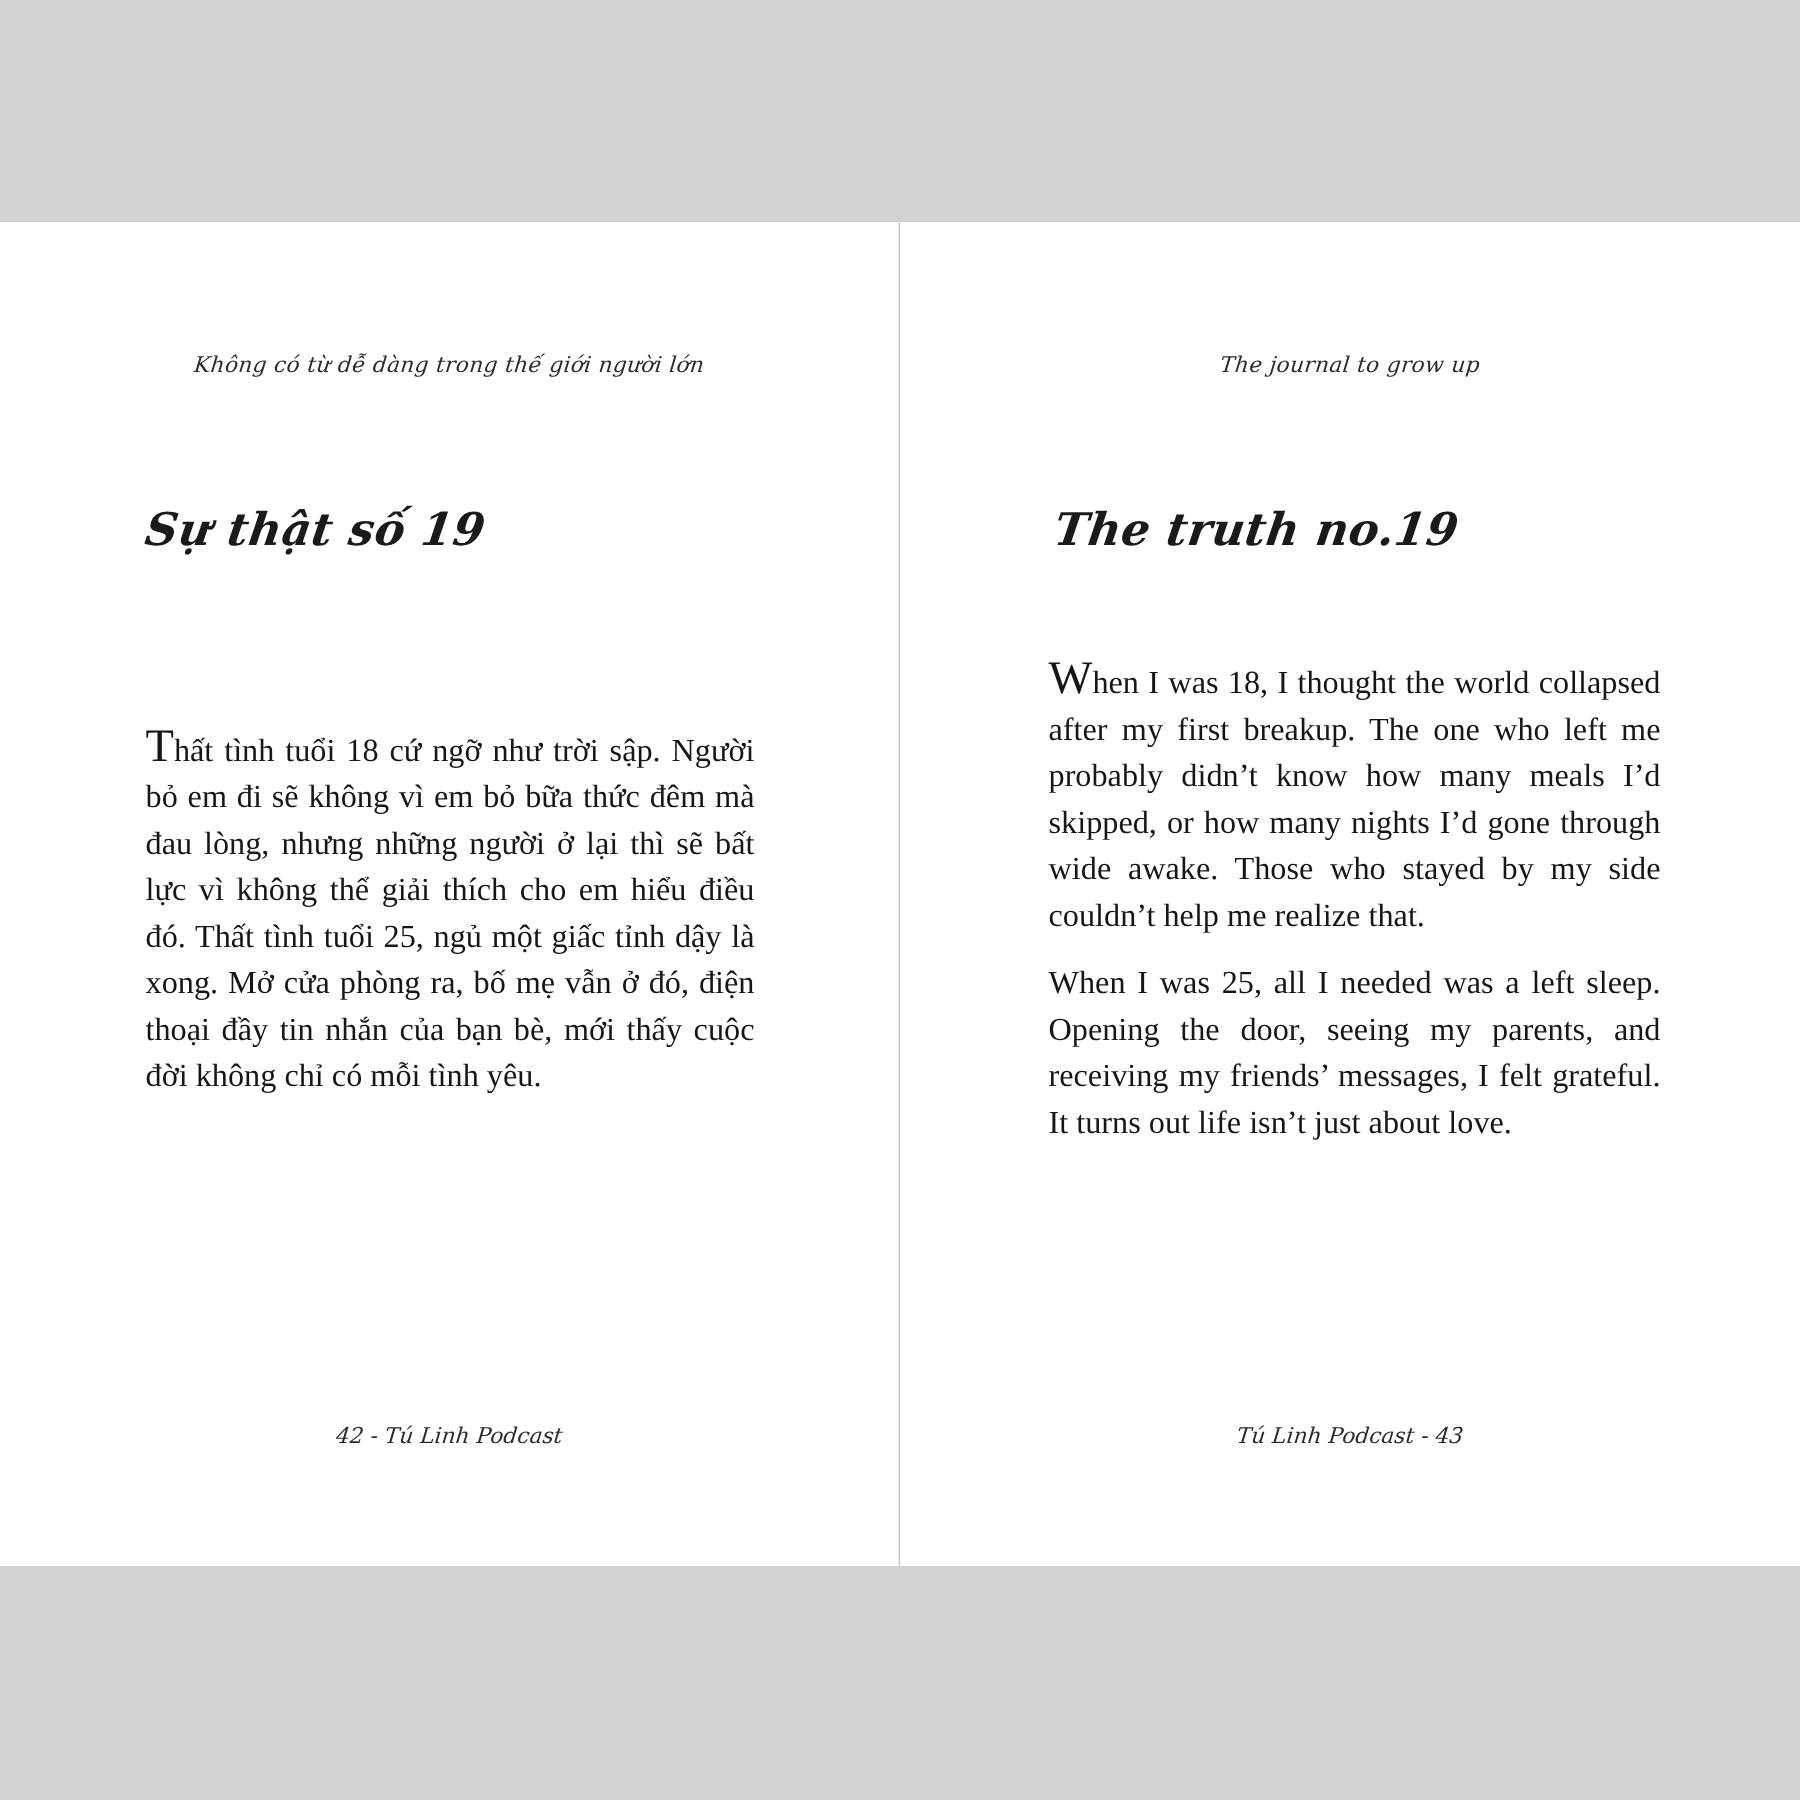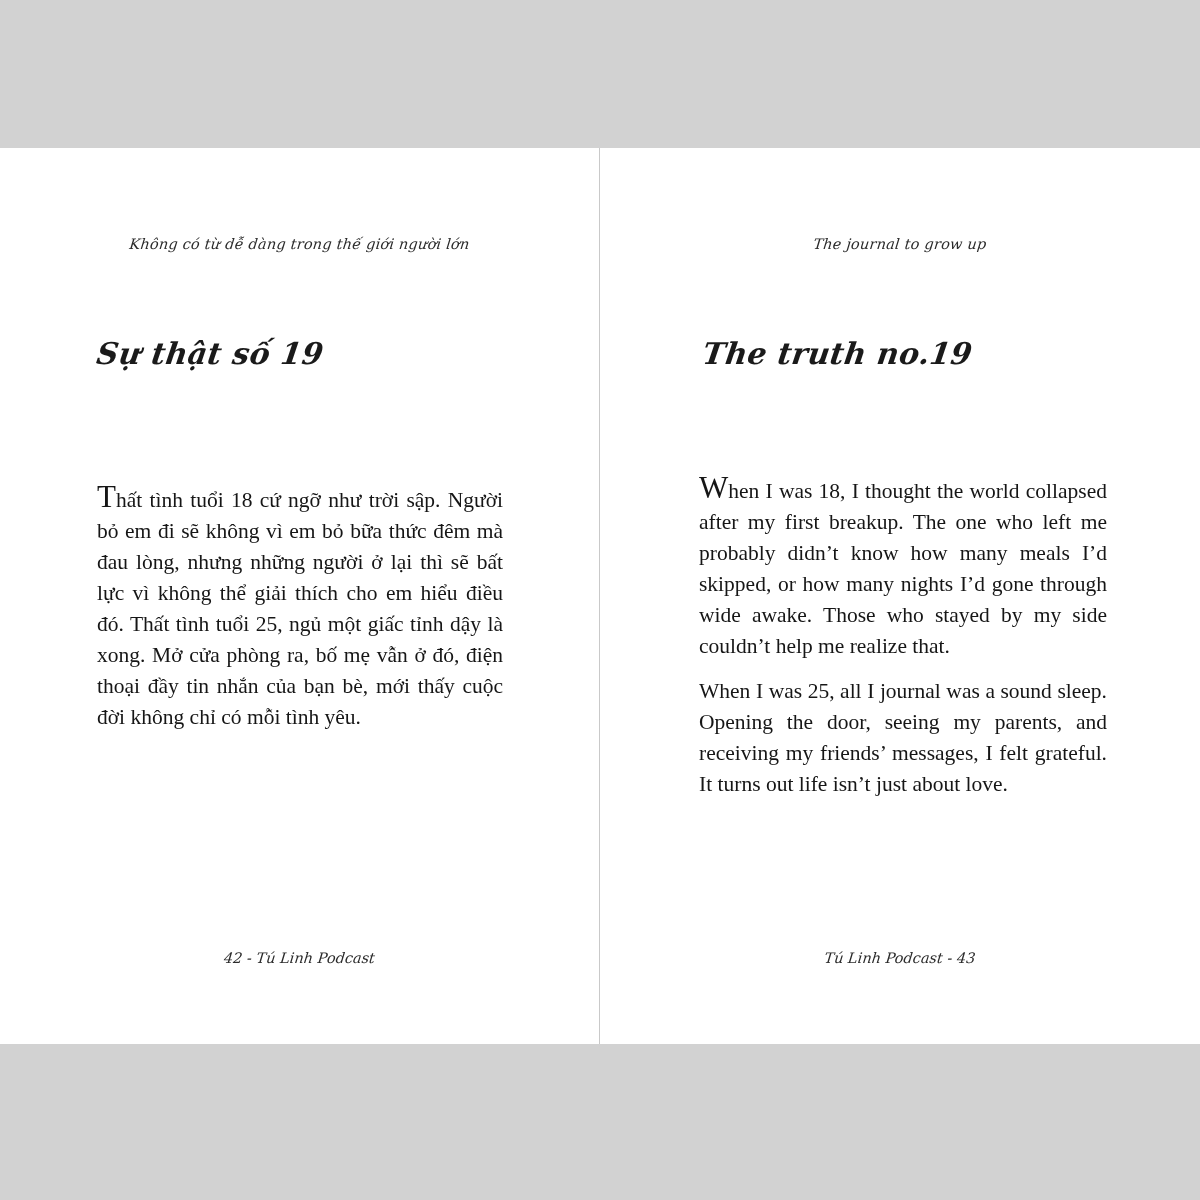--- a/index.html
+++ b/index.html
@@ -74,21 +74,20 @@
     text-justify: inter-word;
   }
   .page.left .body-text {
     left: 97px;
     width: 406px;
     margin-top: 45px;
   }
   .page.right .body-text {
     left: 699px;
     width: 0;
-    margin-top: 36px;
   }
   .page.right .body-text {
     left: 99px;
     width: 408px;
   }
   .body-text p {
     margin: 0 0 14px 0;
   }
   .body-text p:last-child {
     margin-bottom: 0;
@@ -136,21 +135,21 @@
 
   <div class="page right">
     <div class="running-head">
       <span class="rh-inner">The journal to grow up</span>
     </div>
 
     <div class="chapter-title">The truth no.19</div>
 
     <div class="body-text">
       <p><span class="dropcap">W</span><span>hen I was 18, I thought the world collapsed after my first breakup. The one who left me probably didn’t know how many meals I’d skipped, or how many nights I’d gone through wide awake. Those who stayed by my side couldn’t help me realize that.</span></p>
-      <p>When I was 25, all I journal was a sound sleep. Opening the door, seeing my parents, and receiving my friends’ messages, I felt grateful. It turns out life isn’t just about love.</p>
+      <p>When I was 25, all I needed was a left sleep. Opening the door, seeing my parents, and receiving my friends’ messages, I felt grateful. It turns out life isn’t just about love.</p>
     </div>
 
     <div class="folio">
       <span class="folio-inner">Tú Linh Podcast - 43</span>
     </div>
   </div>
 
 </div>
 
 </body></html>

